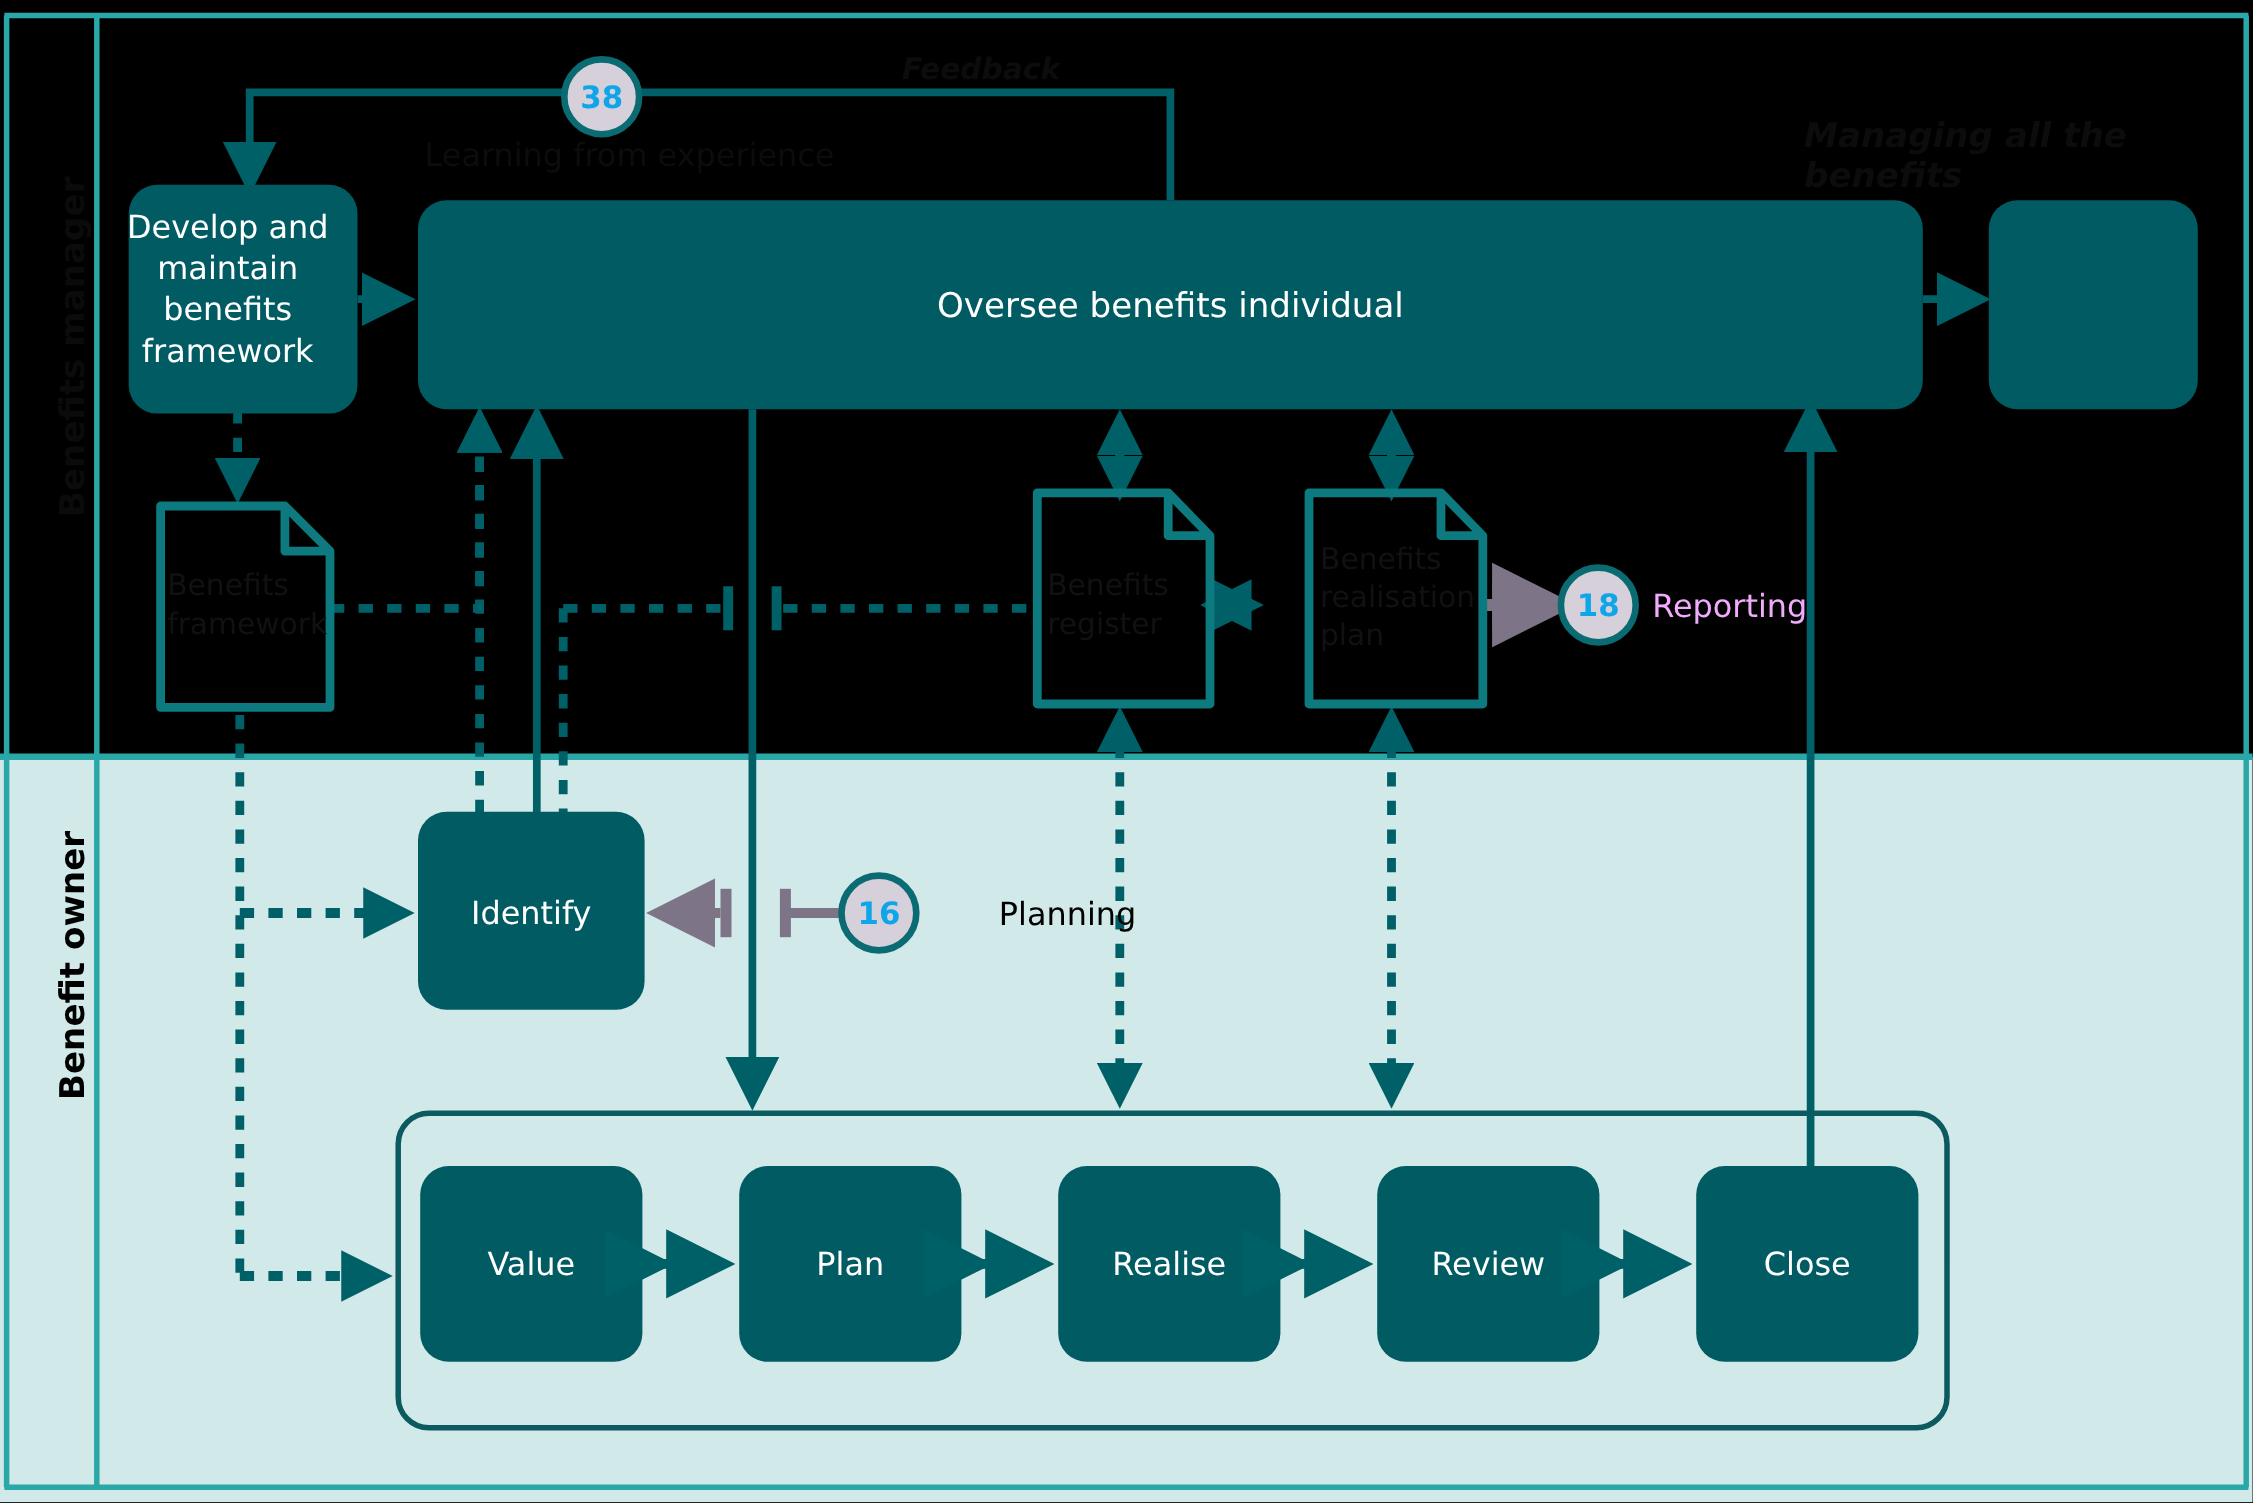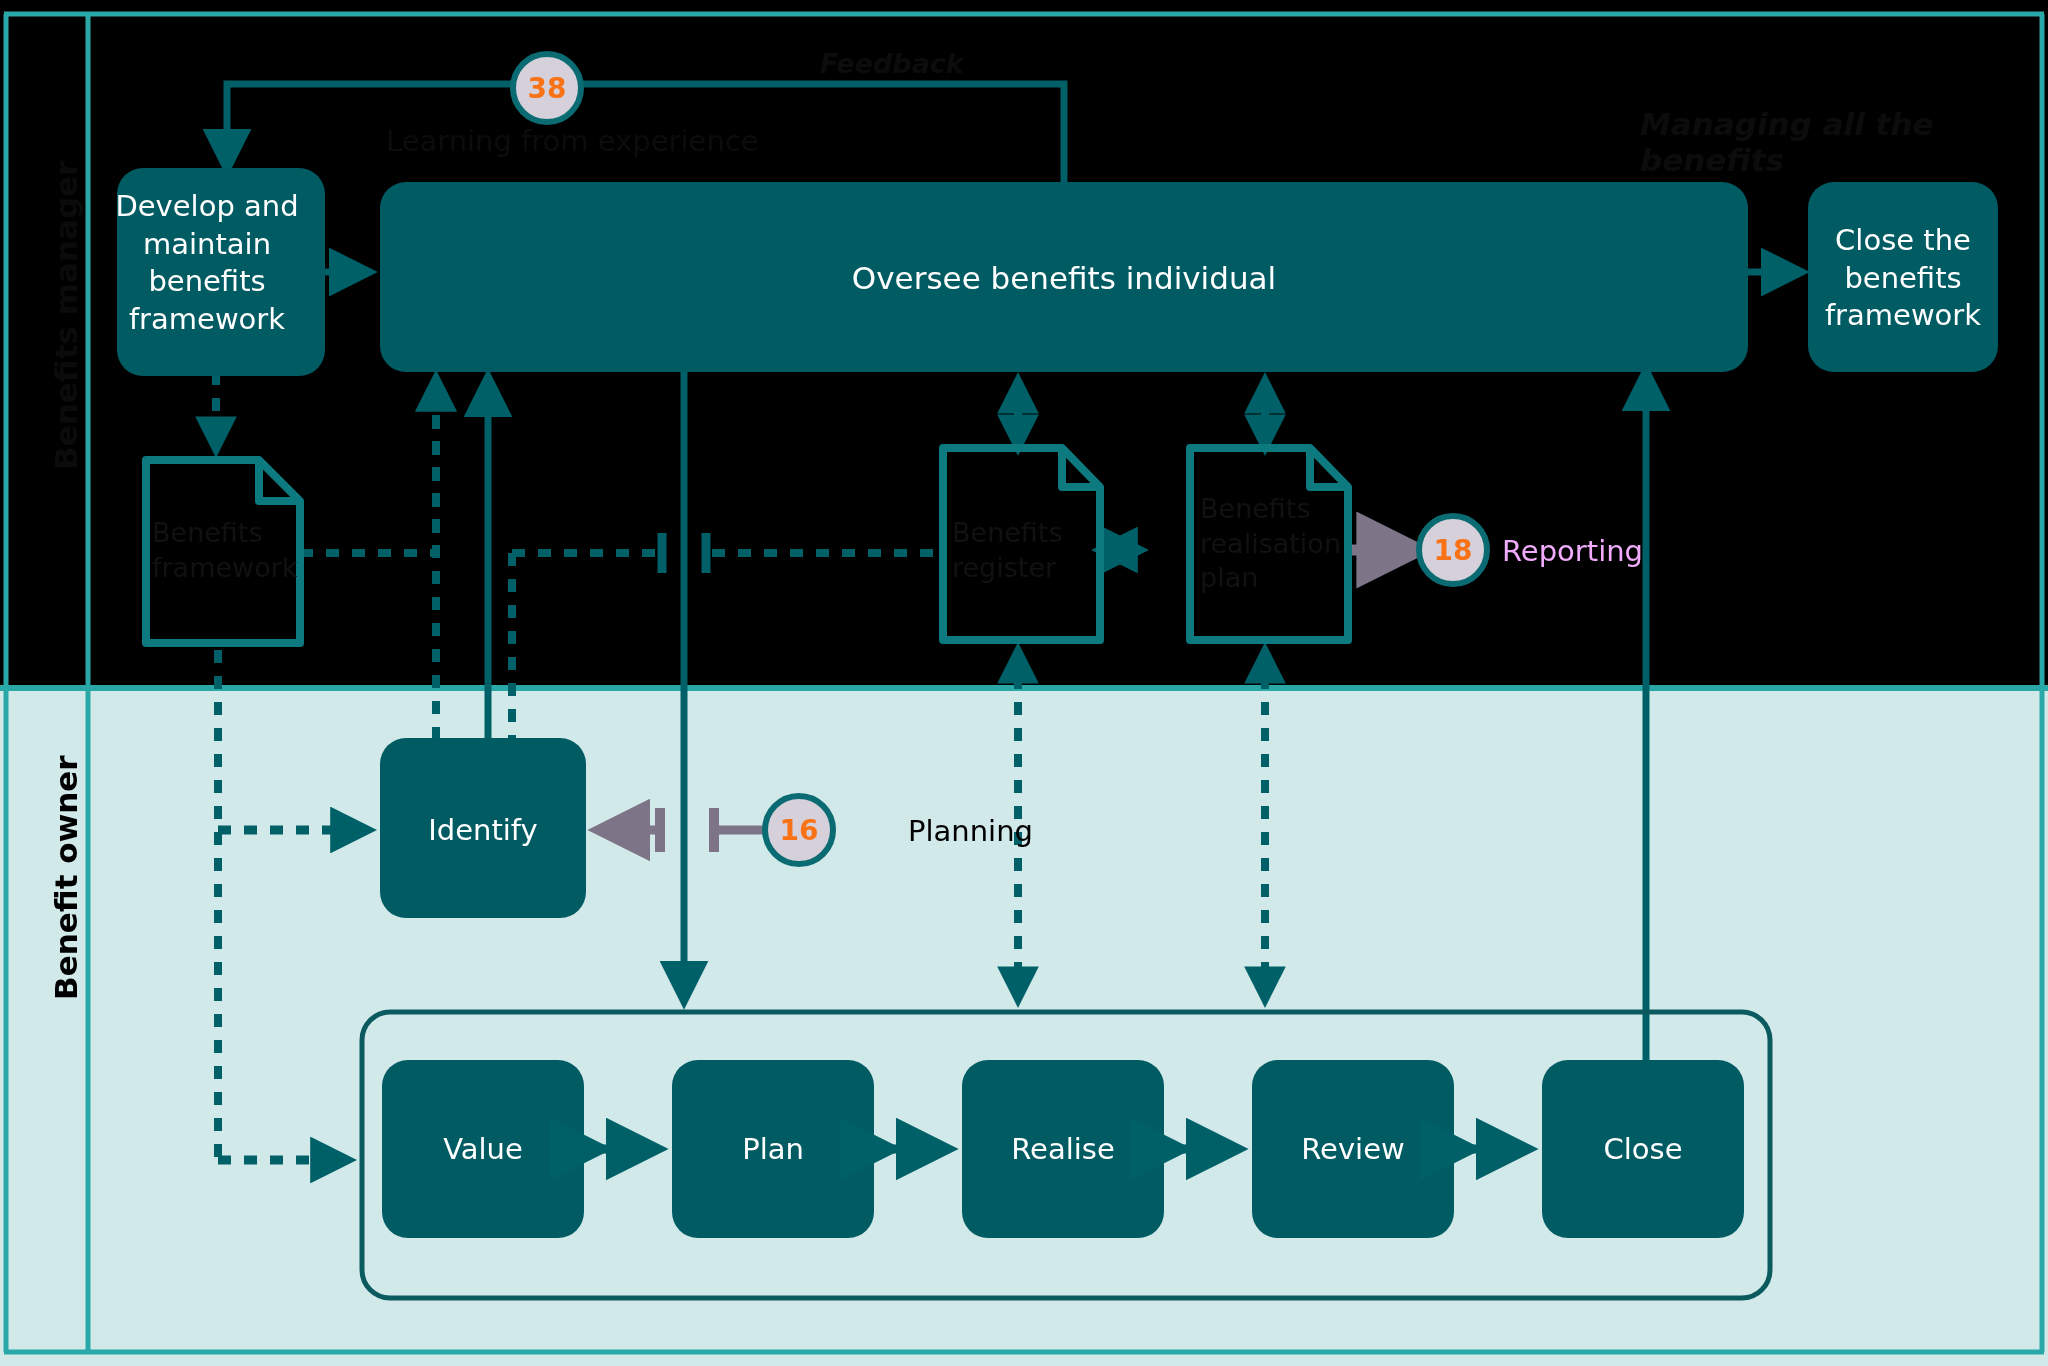--- a/index.html
+++ b/index.html
@@ -8,21 +8,21 @@
   svg#canvas{position:absolute;left:0;top:0;width:2048px;height:1366px;}
   .lbl{position:absolute;pointer-events:none;}
   .boxtext{color:#ffffff;text-align:center;line-height:1.30;font-size:29px;}
   .lanelabel{color:#0b0b0b;font-weight:bold;font-size:31px;white-space:nowrap;
              transform-origin:0 0;}
   .lanelabel.owner{color:#000000;}
   .doctext{color:#111111;font-size:27px;line-height:1.28;}
   .ital{font-style:italic;font-weight:bold;}
   .hdr-dark{color:#0c0c0c;}
   .hdr-light{color:#000000;}
-  .circ-num{position:absolute;color:#f97316;font-weight:bold;font-size:28px;
+  .circ-num{position:absolute;color:#0ea5e9;font-weight:bold;font-size:28px;
             text-align:center;}
   .sidelabel{position:absolute;color:#f0abfc;font-size:29px;white-space:nowrap;}
   .sidelabel.onlight{color:#000;}
 </style>
 </head>
 <body>
 
 <div id="stage">
 
   <svg id="canvas" viewBox="0 0 2048 1366">
@@ -137,21 +137,20 @@
   <div class="lbl lanelabel owner" style="left:48px;top:1000px;transform:rotate(-90deg);">Benefit owner</div>
 
   <div class="lbl ital hdr-dark" style="left:1640px;top:106px;font-size:31px;">Managing all the benefits</div>
 
 
   <div class="lbl ital hdr-dark" style="left:820px;top:48px;font-size:27px;">Feedback</div>
   <div class="lbl hdr-dark" style="left:386px;top:124px;font-size:29px;">Learning from experience</div>
 
   <div class="lbl boxtext" style="left:103px;top:188px;width:208px;">Develop and maintain benefits framework</div>
   <div class="lbl boxtext" style="left:380px;top:258px;width:1368px;font-size:31px;">Oversee benefits individual</div>
-  <div class="lbl boxtext" style="left:1812px;top:222px;width:182px;">Close the benefits framework</div>
   <div class="lbl boxtext" style="left:380px;top:812px;width:206px;">Identify</div>
 
   <div class="lbl doctext" style="left:152px;top:516px;width:130px;">Benefits framework</div>
   <div class="lbl doctext" style="left:952px;top:516px;width:130px;">Benefits register</div>
   <div class="lbl doctext" style="left:1200px;top:492px;width:142px;">Benefits realisation plan</div>
 
   <div class="circ-num" style="left:513px;top:72px;width:68px;">38</div>
   <div class="circ-num" style="left:1419px;top:534px;width:68px;">18</div>
   <div class="circ-num" style="left:765px;top:814px;width:68px;">16</div>
 

